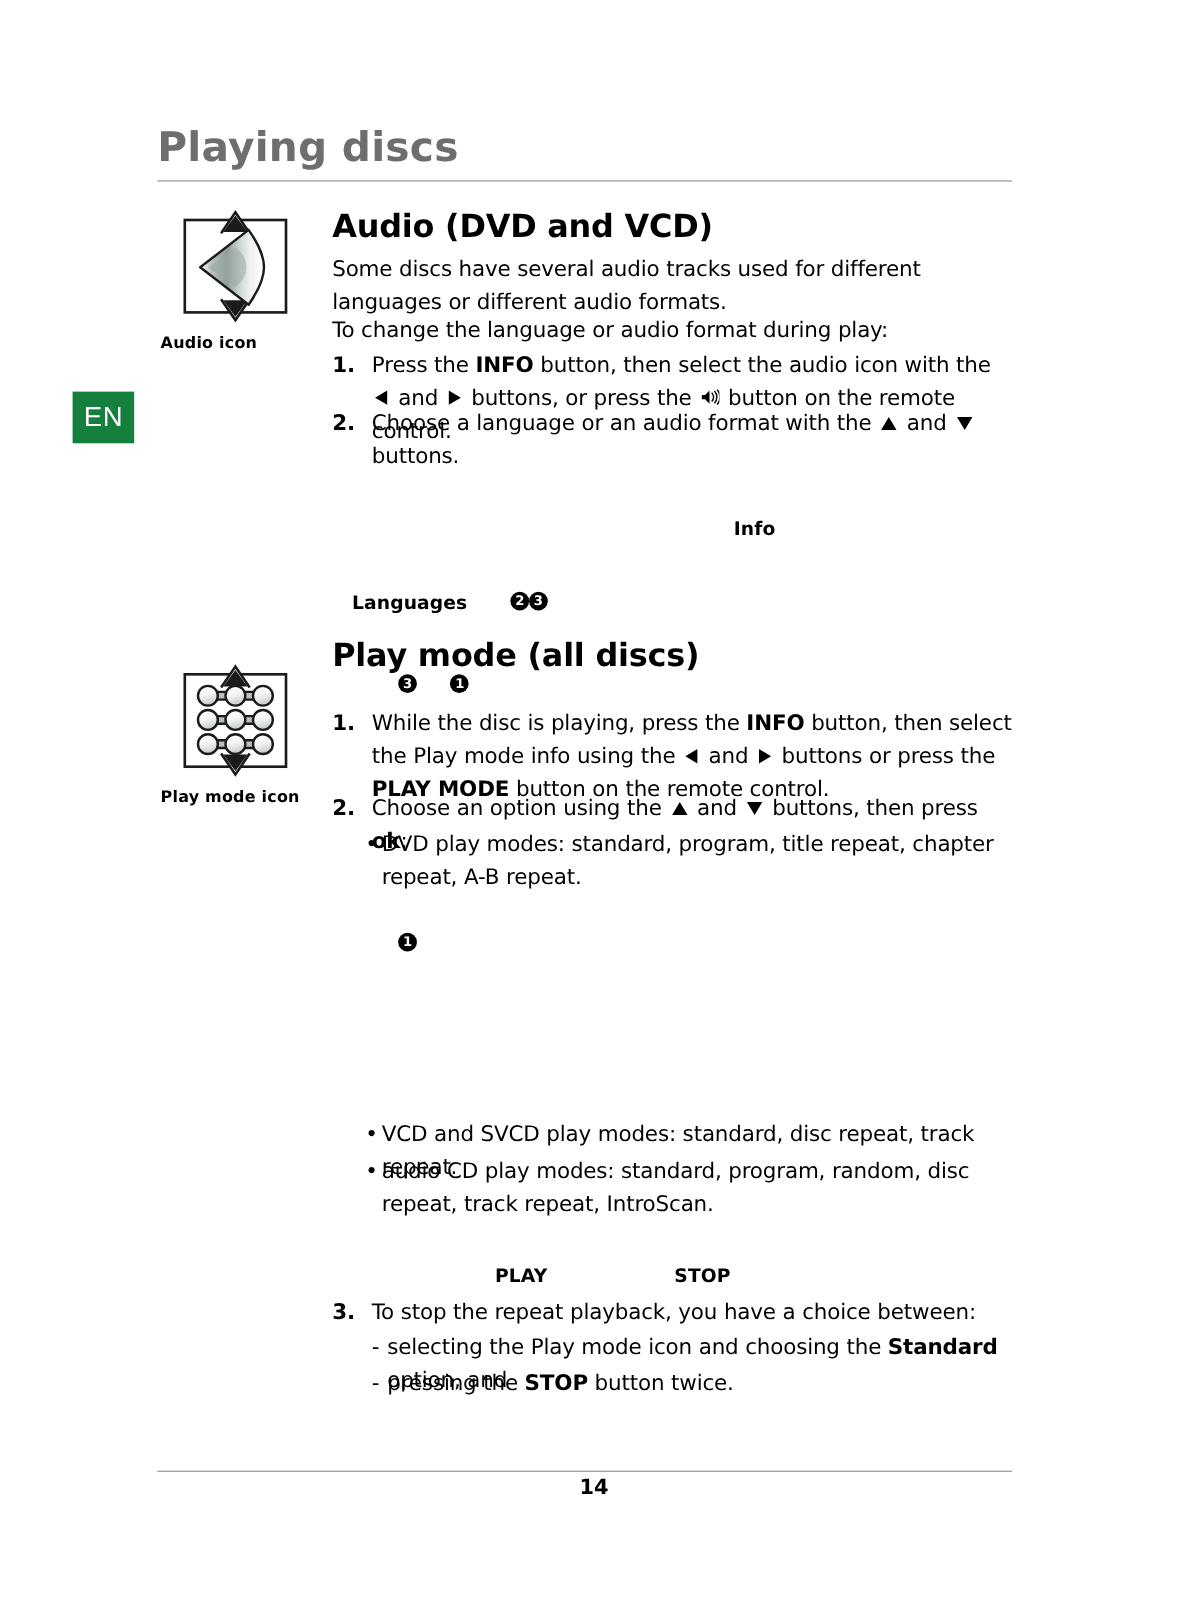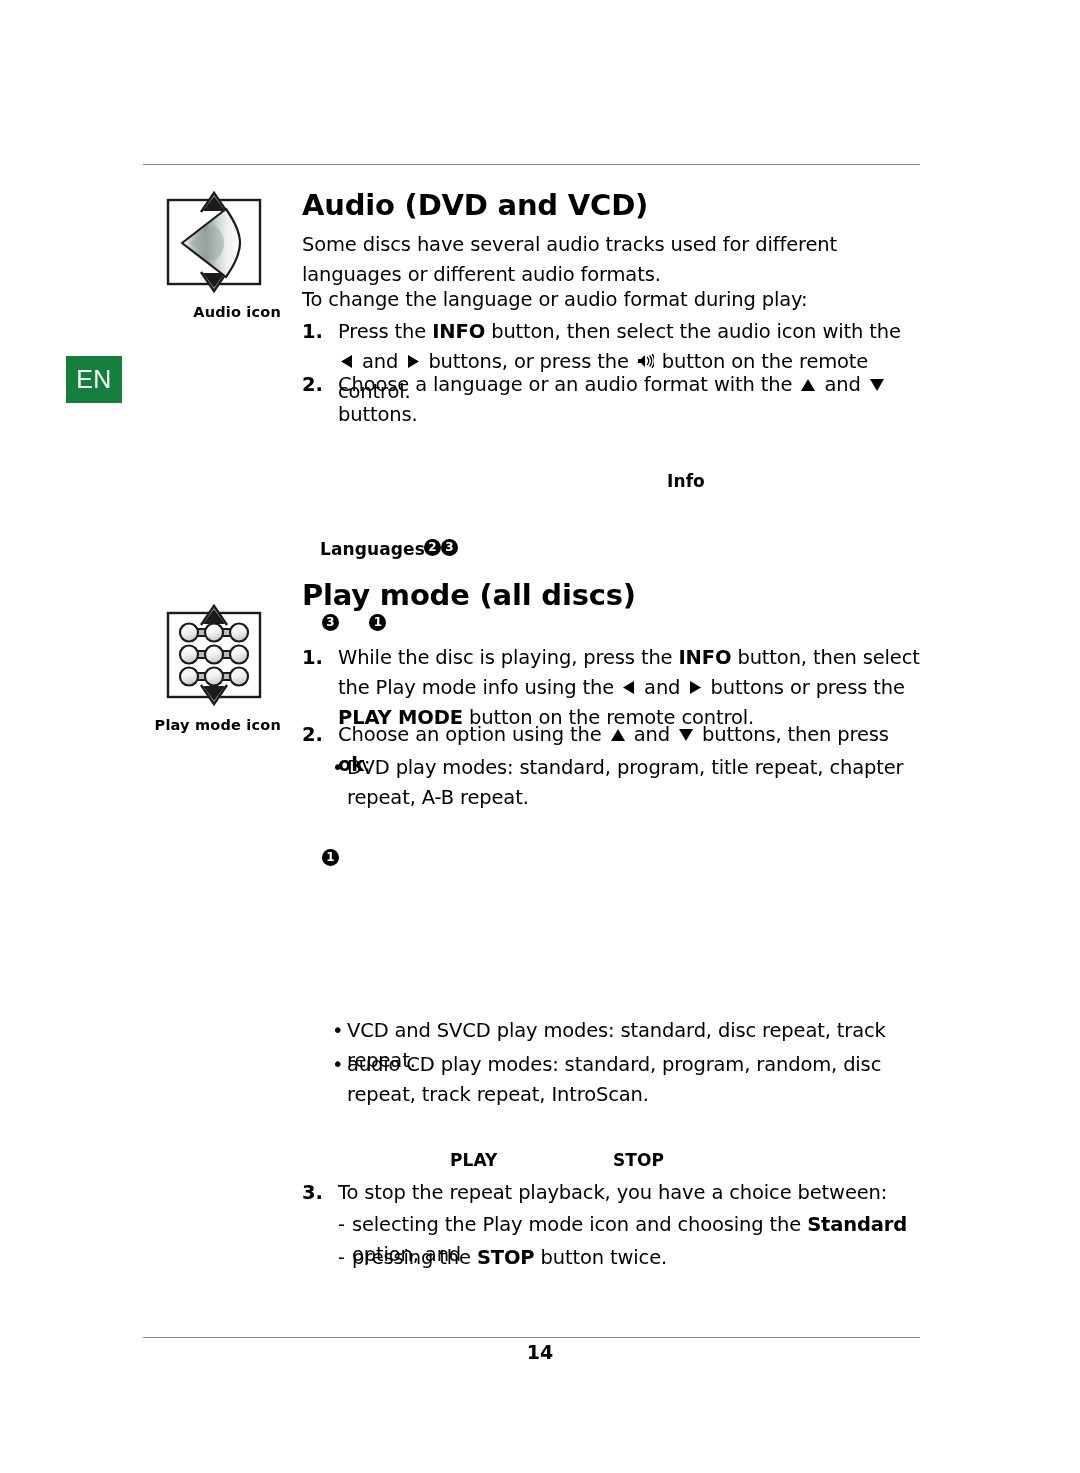--- a/index.html
+++ b/index.html
@@ -55,21 +55,21 @@
     top: 164px;
     width: 777px;
     height: 1px;
     background: #8d8d8d;
   }
 
   
   .icon-block {
     position: absolute;
     width: 135px;
-    text-align: right;
+    text-align: left;
   }
   .icon-caption {
     font-size: 14.5px;
     font-weight: bold;
     letter-spacing: 0.2px;
     margin-top: 6px;
     font-family: "DejaVu Sans", sans-serif;
   }
   .icon-frame {
     position: relative;
@@ -159,20 +159,21 @@
     font-size: 12px;
     line-height: 17px;
     text-align: center;
     font-weight: bold;
     vertical-align: middle;
     font-family: "DejaVu Sans", sans-serif;
   }
   .cnum-row {
     position: absolute;
     white-space: nowrap;
+    margin-left: 40px;
   }
 
   
   .gl {
     display: inline-block;
     vertical-align: -1px;
     margin: 0 2px;
   }
   .gl svg { display: block; }
 
@@ -196,20 +197,21 @@
     font-family: "DejaVu Sans", sans-serif;
   }
 </style>
 </head>
 <body>
 
 <div class="page">
 
   <div class="lang-tab">EN</div>
 
+  <div class="chapter-title">Playing discs</div>
   <div class="header-rule"></div>
 
   <div class="icon-block" style="left:146px; top:186px;">
     <div class="icon-frame">
       <svg width="104" height="112" viewBox="0 0 104 112">
         <defs>
           <linearGradient id="coneGrad" x1="0" y1="0" x2="1" y2="0">
             <stop offset="0%" stop-color="#ffffff"></stop>
             <stop offset="18%" stop-color="#b9c2bf"></stop>
             <stop offset="42%" stop-color="#8e9b97"></stop>

